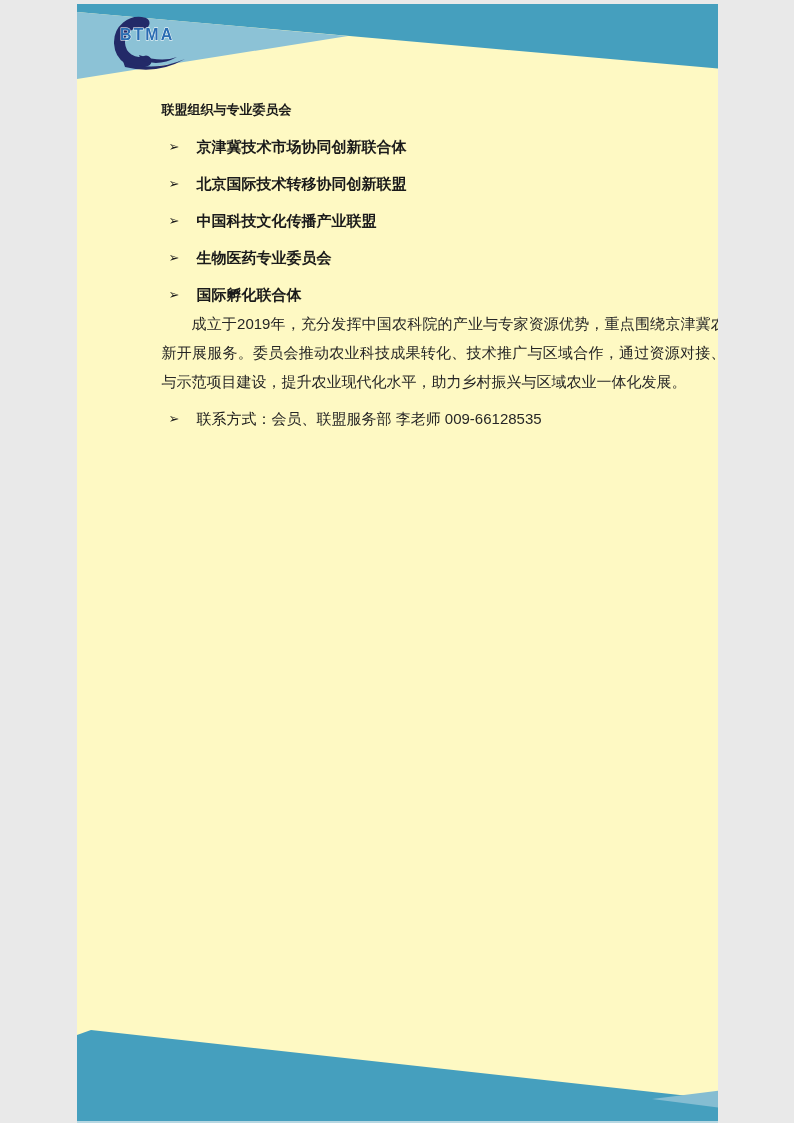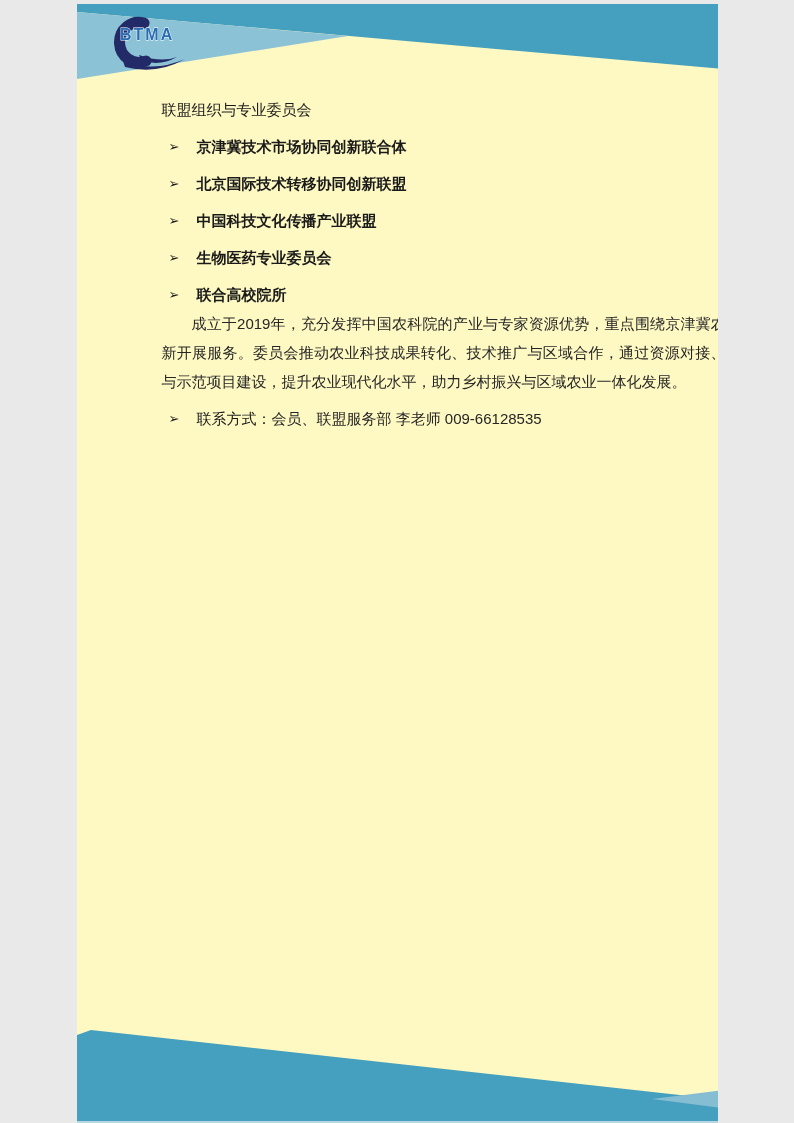--- a/index.html
+++ b/index.html
@@ -14,21 +14,21 @@
   }
   .deco{position:absolute;left:0;display:block;}
   .deco.top{top:0;}
   .deco.bottom{bottom:0;}
   .logo{position:absolute;left:26px;top:11px;width:96px;height:58px;}
   .content{
     position:absolute;left:85px;top:91px;width:625px;
     font-size:15px;line-height:29px;
   }
   .doc-title{
-    font-weight:normal;color:#1a1a1a;font-size:15px;line-height:29px;
+    font-weight:bold;color:#1a1a1a;font-size:13px;line-height:29px;
   }
   .para{
     margin:0;text-indent:2em;text-align:justify;text-justify:inter-ideograph;
     word-break:break-all;color:#262626;
   }
   .section-heading{
     display:flex;margin-top:8px;font-weight:bold;color:#1a1a1a;
   }
   .bullet{
     flex:0 0 35px;padding-left:7px;box-sizing:border-box;
@@ -76,21 +76,21 @@
       <span class="heading-text">中国科技文化传播产业联盟</span>
     </div>
 
     <div class="section-heading">
       <span class="bullet">➢</span>
       <span class="heading-text">生物医药专业委员会</span>
     </div>
 
     <div class="section-heading">
       <span class="bullet">➢</span>
-      <span class="heading-text">联合高校院所</span>
+      <span class="heading-text">国际孵化联合体</span>
     </div>
     <p class="para">成立于2019年，充分发挥中国农科院的产业与专家资源优势，重点围绕京津冀农业协同创新开展服务。委员会推动农业科技成果转化、技术推广与区域合作，通过资源对接、智库支持与示范项目建设，提升农业现代化水平，助力乡村振兴与区域农业一体化发展。</p>
 
     <div class="contact-row">
       <span class="bullet">➢</span>
       <span class="contact-text">
         <span class="contact-label">联系方式：</span><span>会员、联盟服务部  李老师  009-66128535</span>
       </span>
     </div>
 

